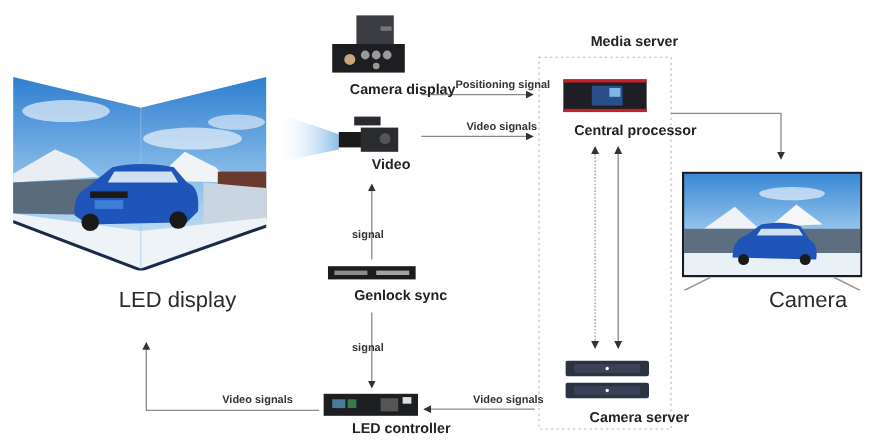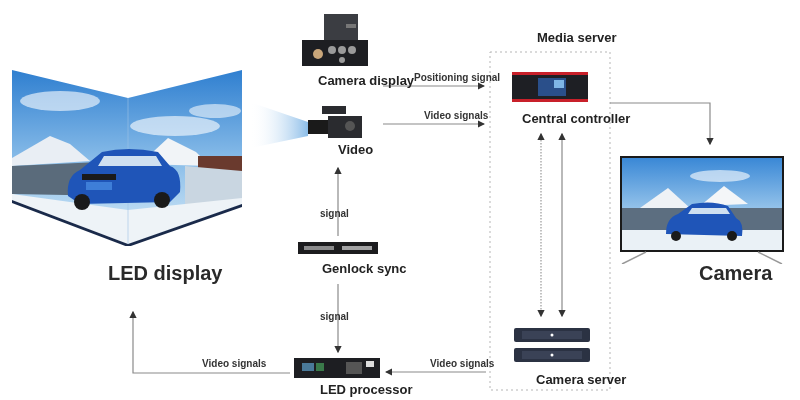--- a/index.html
+++ b/index.html
@@ -1,20 +1,20 @@
 <!DOCTYPE html>
 <html><head>
 <meta charset="utf-8">
 <style>
   html, body { margin: 0; padding: 0; background: #ffffff; }
   body { width: 800px; height: 400px; position: relative; overflow: hidden;
          font-family: "Liberation Sans", "DejaVu Sans", sans-serif; color: #1f1f1f; }
   .label { position: absolute; font-weight: 700; white-space: nowrap; color: #222; padding-left: 24px; }
   .lbl-md { font-size: 13px; }
-  .lbl-lg { font-size: 20px; font-weight: 700; color: #2a2a2a; }
+  .lbl-lg { font-size: 20px; font-weight: 400; color: #2a2a2a; }
   .sig { position: absolute; font-size: 10px; font-weight: 700; color: #333; white-space: nowrap; margin-left: 18px; }
   svg.lines { position: absolute; left: 0; top: 0; }
   .device { position: absolute; }
 </style>
 </head>
 <body>
 
 <svg class="lines" width="800" height="400">
   <defs>
     <marker id="arr" markerWidth="6" markerHeight="6" refX="5" refY="3" orient="auto">
@@ -121,34 +121,34 @@
 <div class="label lbl-md" style="left:298px;top:261px">Genlock sync</div>
 <div class="sig" style="left:302px;top:311px">signal</div>
 
 <svg class="device" style="left:294px;top:356px" width="86" height="24">
   <rect x="0" y="2" width="86" height="20" fill="#1d1e22"></rect>
   <rect x="8" y="7" width="12" height="8" fill="#4a7a9a"></rect>
   <rect x="22" y="7" width="8" height="8" fill="#3a7a4a"></rect>
   <rect x="52" y="6" width="16" height="12" fill="#555"></rect>
   <rect x="72" y="5" width="8" height="6" fill="#ddd"></rect>
 </svg>
-<div class="label lbl-md" style="left:296px;top:382px">LED processor</div>
+<div class="label lbl-md" style="left:296px;top:382px">LED controller</div>
 
 <div class="sig" style="left:184px;top:358px">Video signals</div>
 <div class="sig" style="left:412px;top:358px">Video signals</div>
 
 <div class="label lbl-md" style="left:513px;top:30px">Media server</div>
 <svg class="device" style="left:512px;top:72px" width="76" height="30">
   <rect x="0" y="0" width="76" height="30" fill="#1e1f24"></rect>
   <rect x="0" y="0" width="76" height="3" fill="#c8202a"></rect>
   <rect x="0" y="27" width="76" height="3" fill="#c8202a"></rect>
   <rect x="26" y="6" width="28" height="18" fill="#2a4f8a"></rect>
   <rect x="42" y="8" width="10" height="8" fill="#7fb6e6"></rect>
 </svg>
-<div class="label lbl-md" style="left:498px;top:111px">Central controller</div>
+<div class="label lbl-md" style="left:498px;top:111px">Central processor</div>
 
 <svg class="device" style="left:514px;top:326px" width="76" height="40">
   <rect x="0" y="2" width="76" height="14" rx="2" fill="#2b3243"></rect>
   <rect x="8" y="5" width="60" height="8" fill="#3a4256"></rect>
   <circle cx="38" cy="9" r="1.5" fill="#fff"></circle>
   <rect x="0" y="22" width="76" height="14" rx="2" fill="#2b3243"></rect>
   <rect x="8" y="25" width="60" height="8" fill="#3a4256"></rect>
   <circle cx="38" cy="29" r="1.5" fill="#fff"></circle>
 </svg>
 <div class="label lbl-md" style="left:512px;top:372px">Camera server</div>

